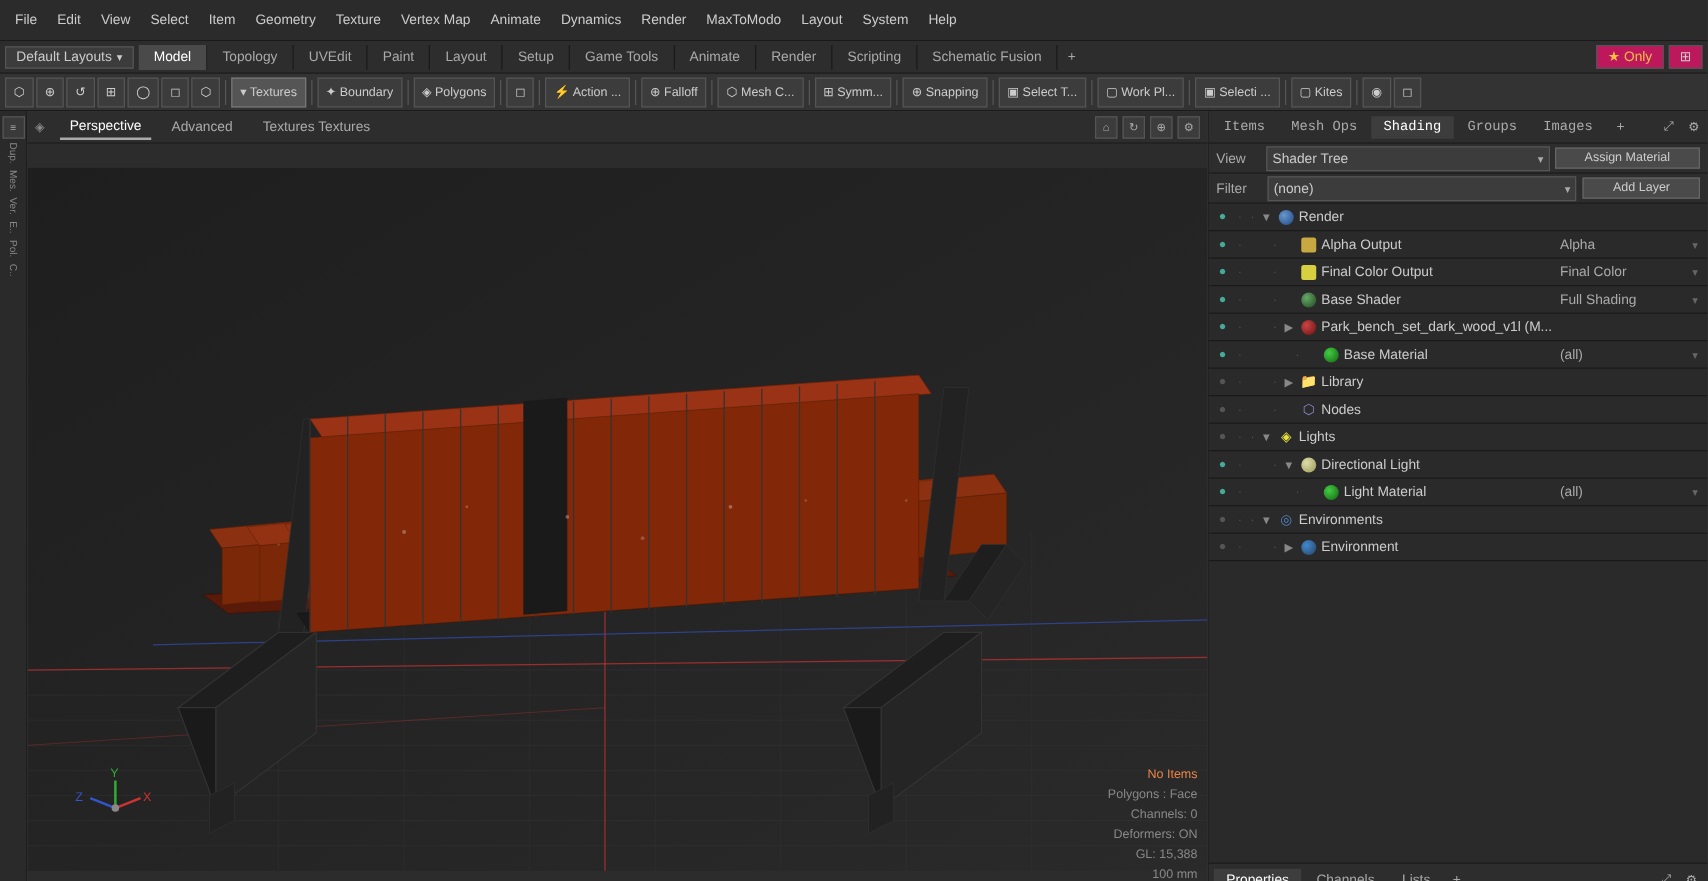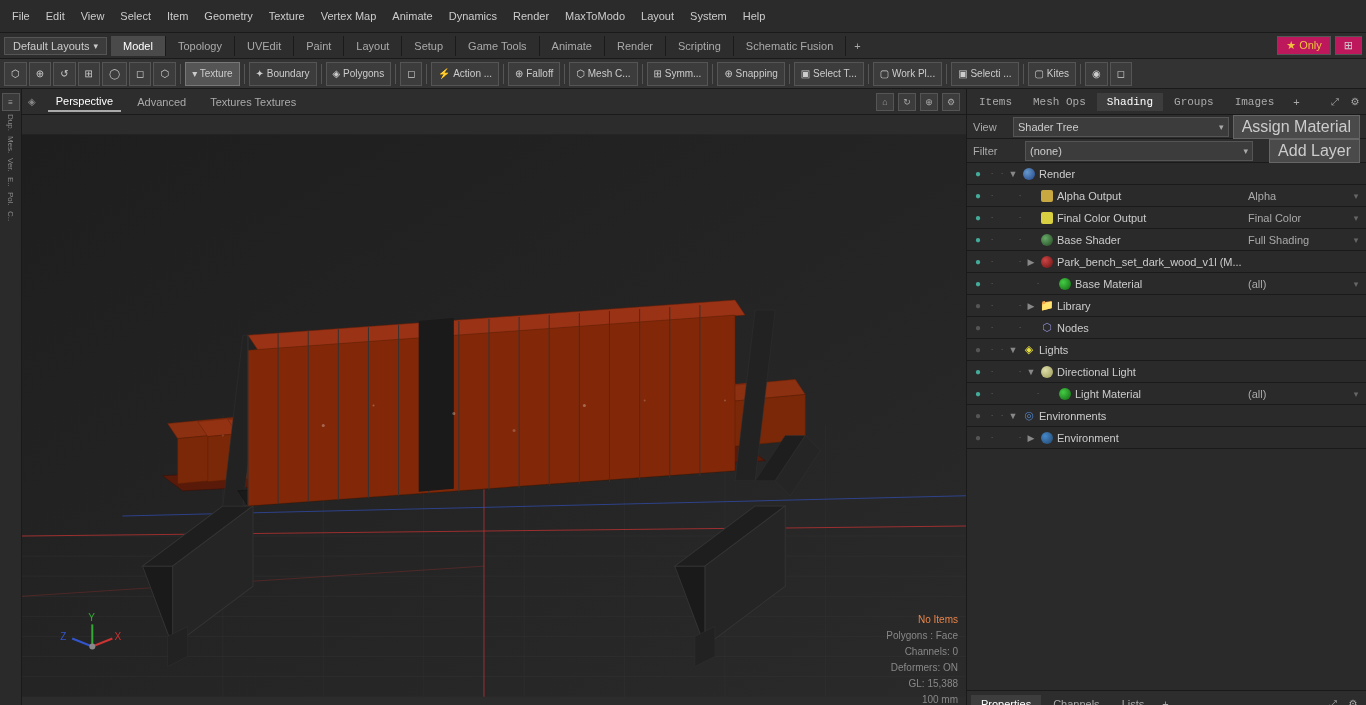--- a/index.html
+++ b/index.html
@@ -54,23 +54,23 @@
     .panel-tab { padding: 3px 10px; color: #aaa; font-size: 11px; cursor: pointer; font-family: Liberation Mono, monospace; }
     .panel-tab.active { background: #3d3d3d; color: #fff; }
     .panel-tab-plus { padding: 3px 6px; color: #aaa; cursor: pointer; margin-left: 2px; }
     .panel-tab-icons { margin-left: auto; display: flex; gap: 2px; }
     .panel-tab-icon { width: 18px; height: 18px; display: flex; align-items: center; justify-content: center; cursor: pointer; color: #aaa; font-size: 10px; }
 
     #panel-view-row { display: flex; align-items: center; height: 24px; padding: 2px 6px; background: #2d2d2d; border-bottom: 1px solid #1a1a1a; gap: 4px; }
     .panel-label { color: #aaa; font-size: 11px; width: 36px; }
     .panel-dropdown { display: flex; align-items: center; background: #3c3c3c; border: 1px solid #555; padding: 1px 4px; height: 20px; flex: 1; cursor: pointer; font-size: 11px; color: #ccc; justify-content: space-between; }
     .panel-dropdown-arrow { color: #aaa; font-size: 9px; }
-    .panel-btn { padding: 2px 8px; background: #4a4a4a; border: 1px solid #666; color: #ccc; font-size: 16px; cursor: pointer; }
-
-    #panel-filter-row { display: flex; align-items: center; height: 24px; padding: 2px 6px; background: #2d2d2d; border-bottom: 1px solid #1a1a1a; gap: 16px; }
+    .panel-btn { padding: 2px 23px; background: #4a4a4a; border: 1px solid #666; color: #ccc; font-size: 10px; cursor: pointer; }
+
+    #panel-filter-row { display: flex; align-items: center; height: 24px; padding: 2px 6px; background: #2d2d2d; border-bottom: 1px solid #1a1a1a; gap: 5px; }
 
     #shader-tree { flex: 1; overflow-y: auto; background: #2a2a2a; }
     .tree-header { display: flex; align-items: center; height: 22px; padding: 0 6px; background: #333; border-bottom: 1px solid #1a1a1a; }
     .tree-col-name { flex: 1; color: #bbb; font-size: 11px; }
     .tree-col-effect { width: 120px; color: #bbb; font-size: 11px; }
     .tree-row { display: flex; align-items: center; height: 22px; padding: 0 2px; border-bottom: 1px solid #1a1a1a; cursor: pointer; }
     .tree-eye { width: 18px; display: flex; align-items: center; justify-content: center; color: #4a9; font-size: 10px; }
     .tree-eye.hidden { color: #555; }
     .tree-dot1 { width: 10px; display: flex; align-items: center; justify-content: center; color: #666; font-size: 8px; }
     .tree-dot2 { width: 10px; display: flex; align-items: center; justify-content: center; color: #666; font-size: 8px; }
@@ -145,21 +145,21 @@
 
 <div id="tool-bar">
   <div class="tool-btn">⬡</div>
   <div class="tool-btn">⊕</div>
   <div class="tool-btn">↺</div>
   <div class="tool-btn">⊞</div>
   <div class="tool-btn">◯</div>
   <div class="tool-btn">◻</div>
   <div class="tool-btn">⬡</div>
   <div class="tool-sep"></div>
-  <div class="tool-btn active">▾ Texture</div>
+  <div class="tool-btn active">▾ Textures</div>
   <div class="tool-sep"></div>
   <div class="tool-btn">✦ Boundary</div>
   <div class="tool-sep"></div>
   <div class="tool-btn">◈ Polygons</div>
   <div class="tool-sep"></div>
   <div class="tool-btn">◻</div>
   <div class="tool-sep"></div>
   <div class="tool-btn">⚡ Action ...</div>
   <div class="tool-sep"></div>
   <div class="tool-btn">⊕ Falloff</div>

